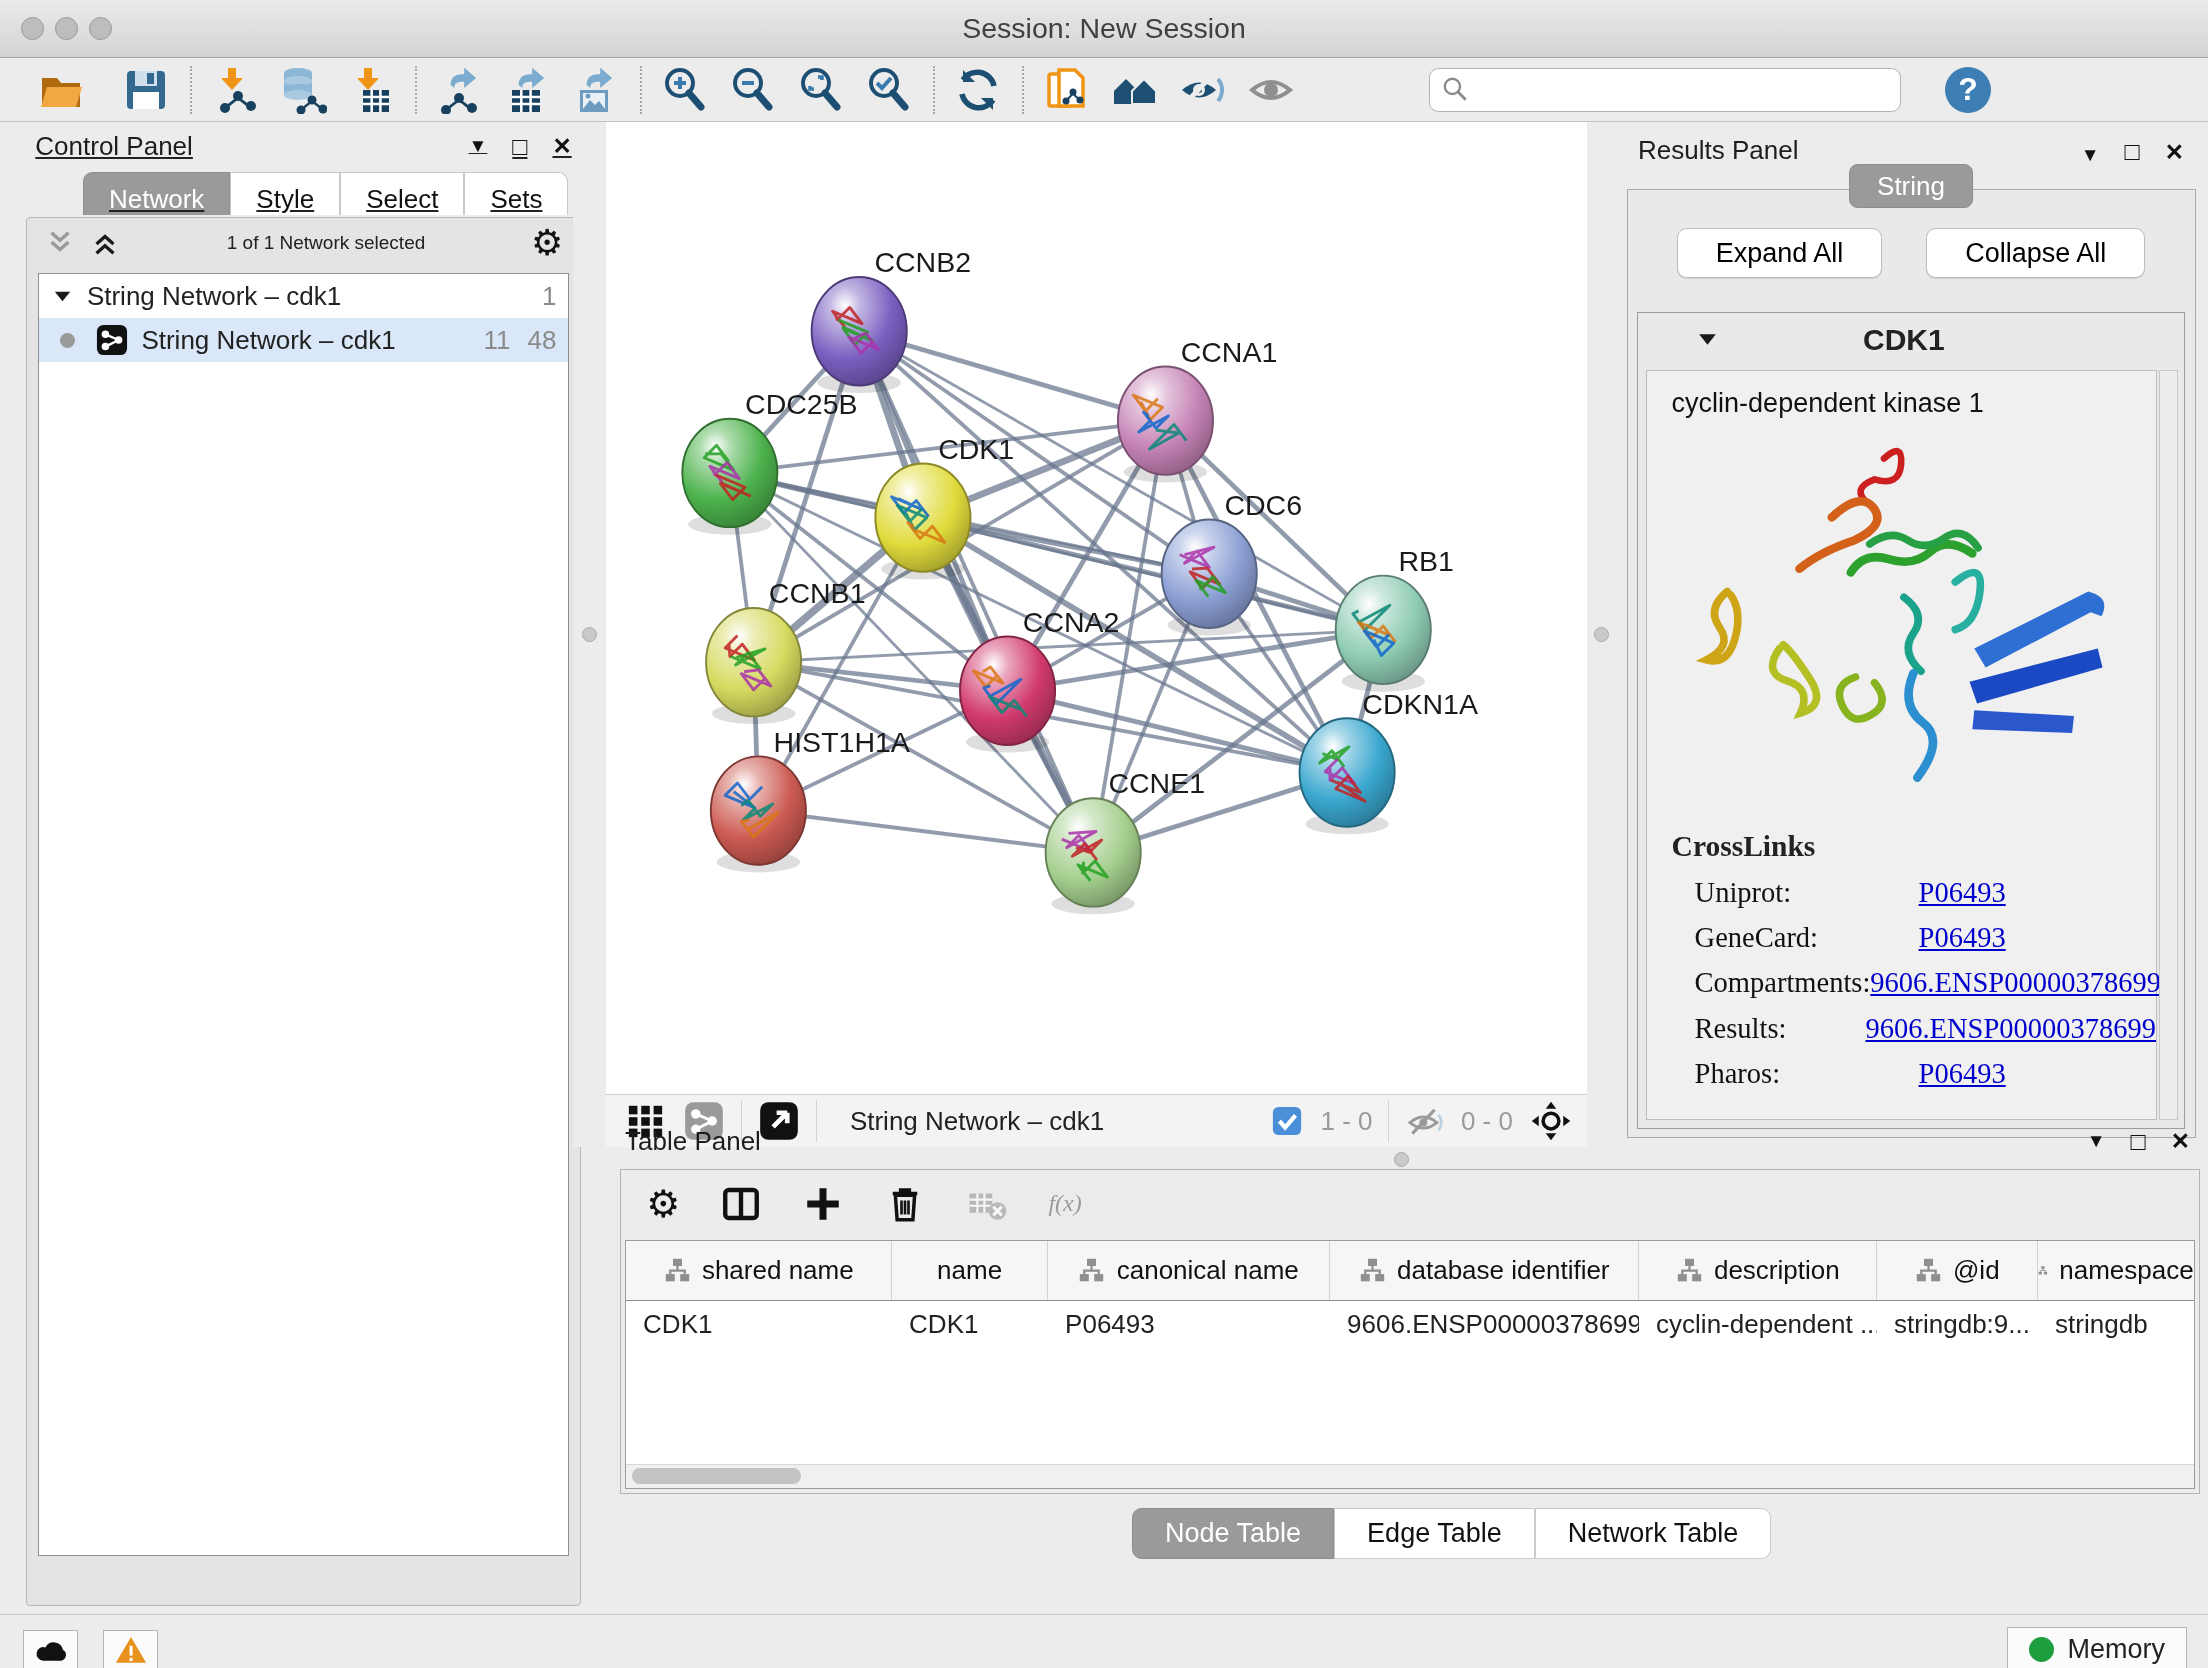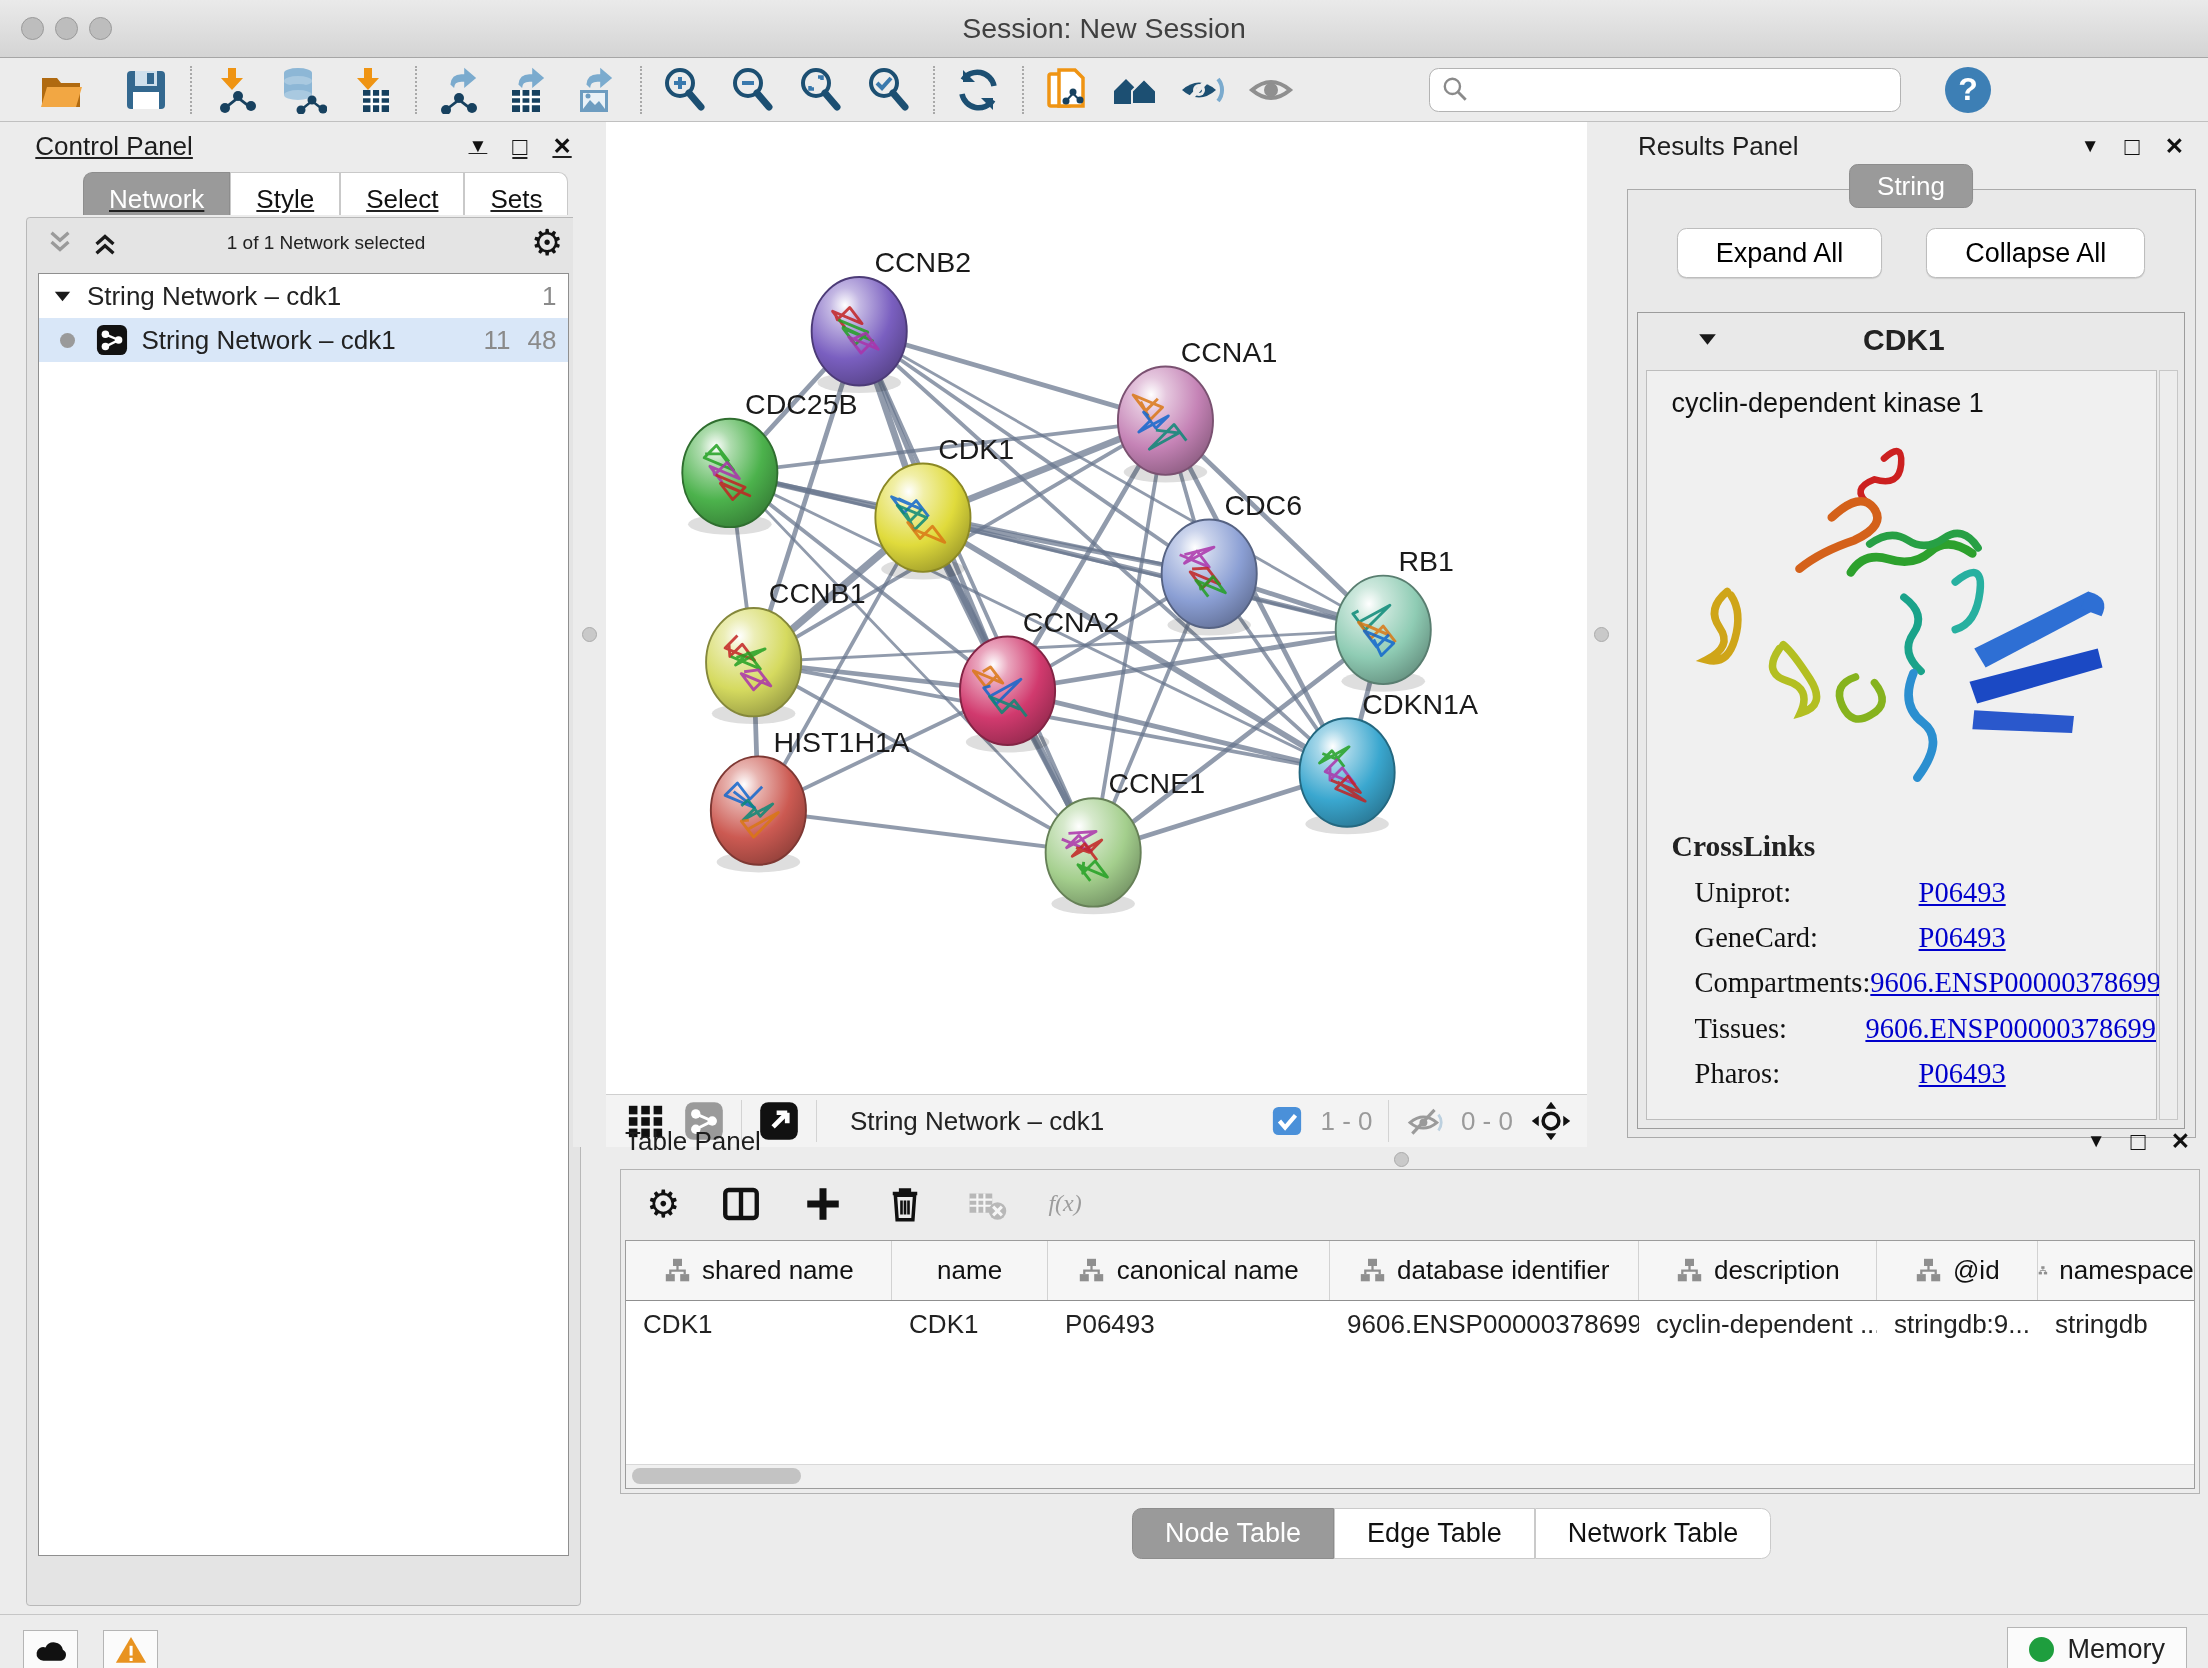--- a/index.html
+++ b/index.html
@@ -59,21 +59,21 @@
   .hsplit{position:absolute;left:606px;top:1147px;width:1603px;height:25px;background:#ececec;}
   .grip{width:15px;height:15px;border-radius:50%;background:#c9c9c9;border:1px solid #ababab;
         box-sizing:border-box;}
   
   .vsplitL{position:absolute;left:573px;top:122px;width:33px;height:1025px;background:#ececec;
            display:flex;align-items:center;justify-content:center;}
   .vsplitR{position:absolute;left:1586px;top:122px;width:30px;height:1025px;background:#ececec;
            display:flex;align-items:center;justify-content:center;}
   
   .rp{position:absolute;left:1617px;top:126px;width:588px;height:1021px;}
-  .rp-head{display:flex;align-items:center;height:40px;padding:0 21px;}
+  .rp-head{display:flex;align-items:flex-end;height:40px;padding:0 21px;}
   .rp-tab{position:absolute;left:50%;top:38px;transform:translateX(-50%);background:#9a9a9a;color:#fff;
           font-size:26px;padding:5.7px 27px;border-radius:8.6px;border:1px solid #8d8d8d;z-index:2;}
   .rp-outer{position:absolute;left:9.5px;top:63px;right:9.5px;bottom:9.5px;background:#e9e9e9;
             border:1.9px solid #aaa;}
   .rp-btnrow{display:flex;justify-content:center;gap:44px;margin-top:38px;}
   .rbtn{background:#fff;border:1px solid #bdbdbd;border-radius:9.5px;font-size:27px;padding:8.6px 38px;
         box-shadow:0 1px 1px rgba(0,0,0,.12);}
   .rp-inner{position:absolute;left:9.5px;top:122px;right:9.5px;bottom:7.6px;border:1.9px solid #9c9c9c;
             background:#e9e9e9;}
   .rp-generow{display:flex;align-items:center;height:53px;}
@@ -691,21 +691,21 @@
           </div>
           <div class="xl-row">
             <span class="xl-label">GeneCard:</span>
             <a class="xl-link" href="#">P06493</a>
           </div>
           <div class="xl-row">
             <span class="xl-label">Compartments:</span>
             <a class="xl-link" href="#">9606.ENSP00000378699</a>
           </div>
           <div class="xl-row">
-            <span class="xl-label">Tissues:</span>
+            <span class="xl-label">Results:</span>
             <a class="xl-link" href="#">9606.ENSP00000378699</a>
           </div>
           <div class="xl-row">
             <span class="xl-label">Pharos:</span>
             <a class="xl-link" href="#">P06493</a>
           </div>
         </div>
         <div class="rp-scroll"></div>
       </div>
     </div>

